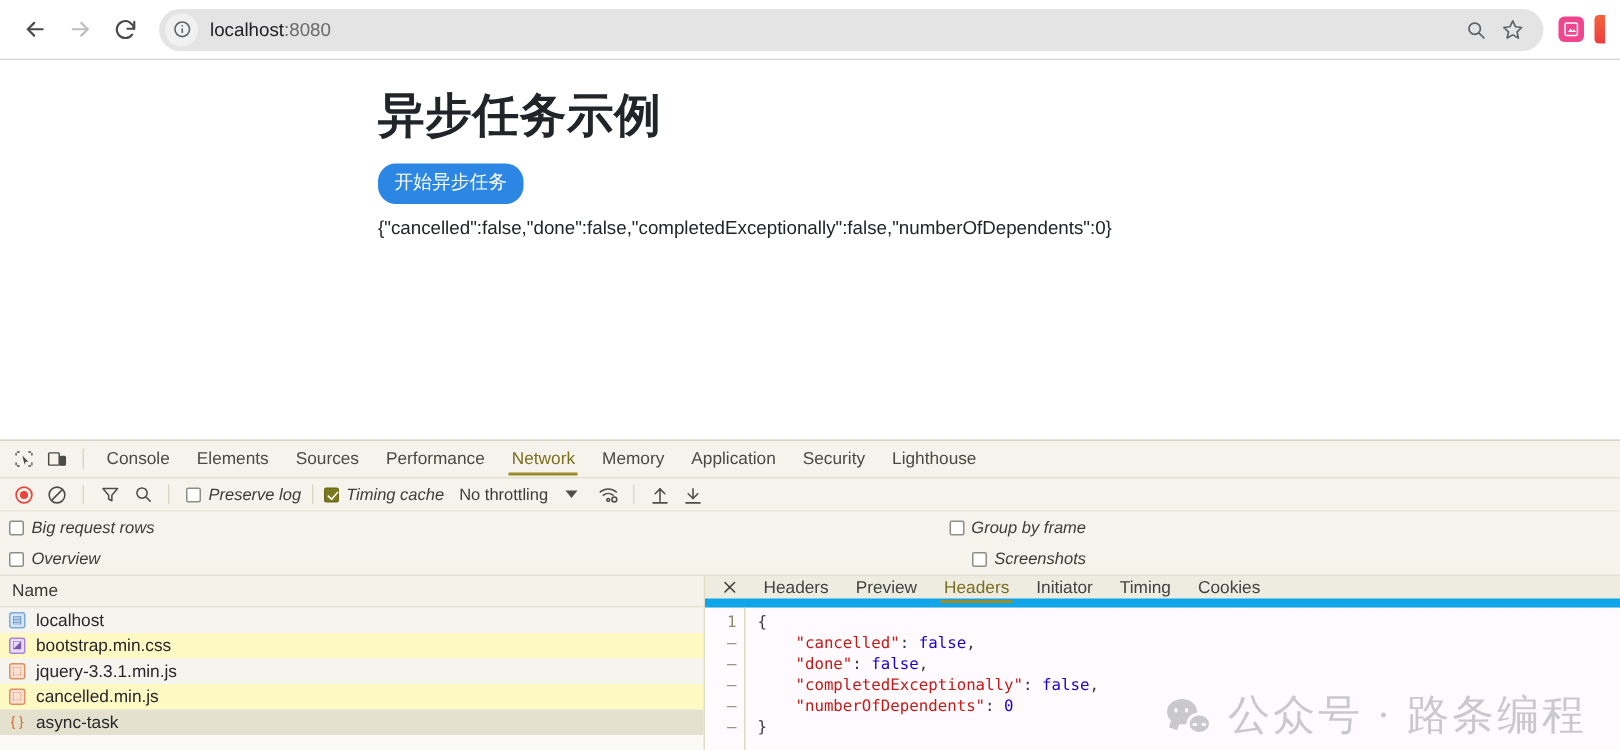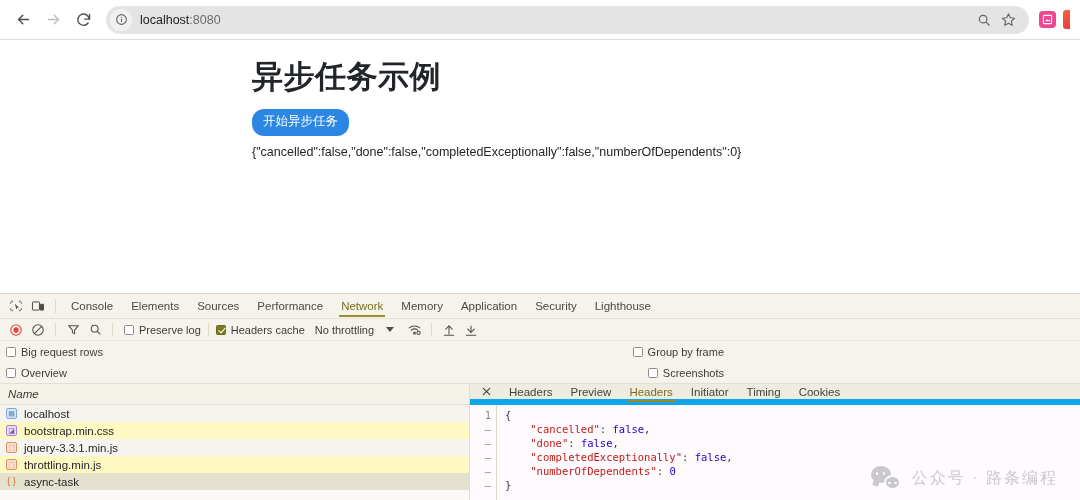--- a/index.html
+++ b/index.html
@@ -163,20 +163,21 @@
   .tb-icon {
     width: 20px; height: 18px;
     display: flex; align-items: center; justify-content: center;
     color: #4f4f49;
   }
   .tb-sep { width: 1px; height: 13px; background: #dfdac6; margin: 0 5px; }
   .tb-check {
     display: flex; align-items: center; gap: 5px;
     font-size: 11px; color: #3c3c38;
     white-space: nowrap;
+    font-style: italic;
   }
   .cbox {
     width: 10px; height: 10px;
     border: 1px solid #8d8d85;
     border-radius: 1.5px;
     background: #fff;
     flex: 0 0 auto;
     display: block;
     position: relative;
   }
@@ -224,21 +225,20 @@
   }
   .req-head {
     height: 21px;
     display: flex; align-items: center;
     padding-left: 8px;
     font-size: 11.5px;
     color: #3a3a35;
     background: #f4f2e9;
     border-bottom: 1px solid #e4e1d2;
     flex: 0 0 auto;
-    font-style: italic;
   }
   .req-list { flex: 1 1 auto; overflow: hidden; }
   .req-row {
     height: 17px;
     display: flex; align-items: center;
     padding-left: 6px;
     font-size: 11.5px;
     color: #26262b;
     background: #fef9c3;
   }
@@ -318,23 +318,23 @@
   .code-area .p { color: #3a3a36; }
 
   .watermark {
     position: absolute;
     right: 22px; bottom: 10px;
     display: flex; align-items: center; gap: 11px;
     color: #c9c9cd;
     pointer-events: none;
   }
   .wm-text {
-    font-size: 16px;
+    font-size: 28px;
     letter-spacing: 2px;
-    font-family: Liberation Sans, sans-serif;
+    font-family: Liberation Serif, serif;
   }
   .wm-icon { position: relative; width: 30px; height: 24px; }
   .wm-icon .bub1 {
     position: absolute; left: 0; top: 0;
     width: 20px; height: 17px;
     background: #c9c9cd; border-radius: 50%;
   }
   .wm-icon .bub1::after {
     content: ""; position: absolute;
     left: 2px; bottom: -3px;
@@ -479,21 +479,21 @@
     </span>
     <span class="tb-sep"></span>
 
     <label class="tb-check" style="margin-left:4px;">
       <span class="cbox"></span>
       <span>Preserve log</span>
     </label>
     <span class="tb-sep"></span>
     <label class="tb-check">
       <span class="cbox checked"></span>
-      <span>Headers cache</span>
+      <span>Timing cache</span>
     </label>
 
     <span class="throttle">No throttling</span>
     <span class="caret-dn"></span>
 
     <span class="tb-icon" style="margin-left:8px;">
       <svg width="15" height="15" viewBox="0 0 24 24" fill="none" stroke="currentColor" stroke-width="1.7" stroke-linecap="round">
           <path d="M3.5 9.5a13 13 0 0 1 17 0"></path>
           <path d="M6.8 13a8.4 8.4 0 0 1 10.4 0"></path>
           <circle cx="12" cy="18" r="1.5"></circle>
@@ -553,21 +553,21 @@
         <div class="req-row">
           <span class="rtype css">◪</span>
           <span>bootstrap.min.css</span>
         </div>
         <div class="req-row">
           <span class="rtype js">⬚</span>
           <span>jquery-3.3.1.min.js</span>
         </div>
         <div class="req-row">
           <span class="rtype js">⬚</span>
-          <span>throttling.min.js</span>
+          <span>cancelled.min.js</span>
         </div>
         <div class="req-row selected">
           <span class="rtype json">{ }</span>
           <span>async-task</span>
         </div>
       </div>
     </div>
 
     <div class="detail-pane">
       <div class="detail-tabs">

